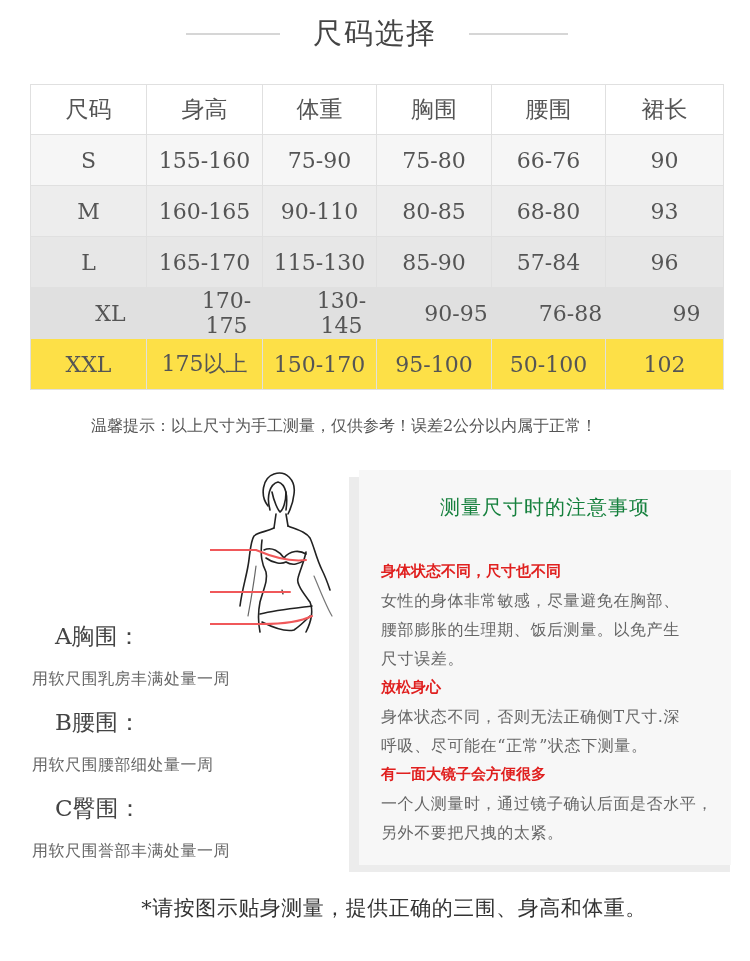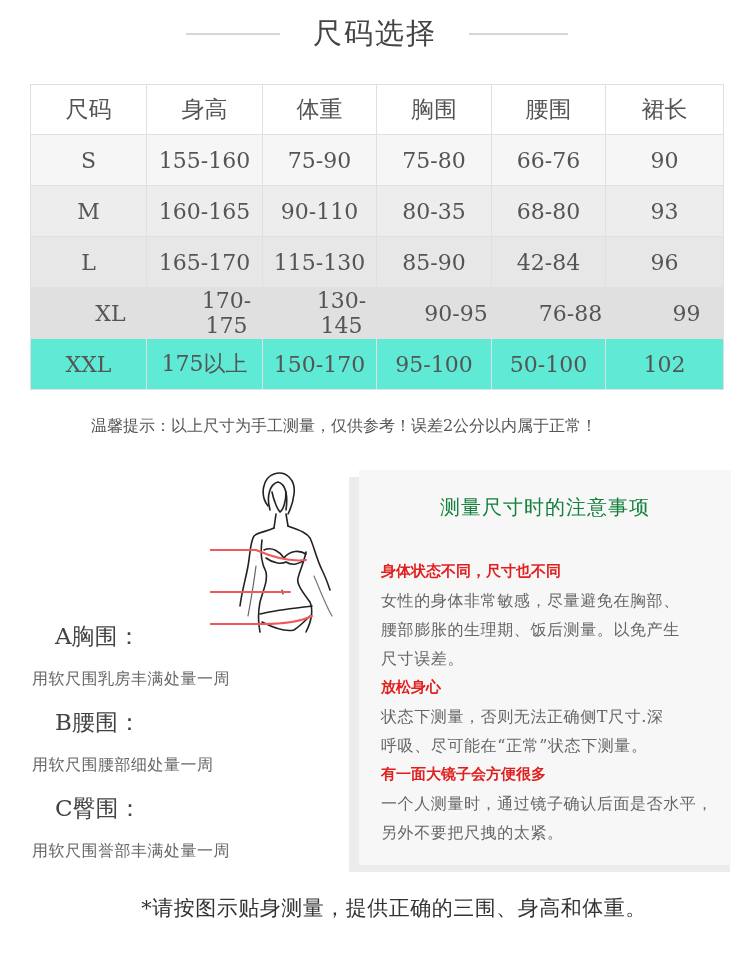--- a/index.html
+++ b/index.html
@@ -16,21 +16,21 @@
     .title-line.right { left: 469px; width: 99px; }
     .title-text { position: absolute; left: 300px; top: 0; width: 150px; text-align: center; font-size: 29px; color: #444; letter-spacing: 2px; font-weight: normal; }
 
     .size-table { position: absolute; left: 30px; top: 84px; width: 693px; border-collapse: collapse; table-layout: fixed; }
     .size-table th, .size-table td { border: 1px solid #e0e0e0; text-align: center; font-weight: normal; color: #555; font-size: 22px; height: 51px; padding: 0; }
     .size-table th { background: #ffffff; height: 50px; font-size: 23px; }
     .size-table tr.r0 td { background: #f6f6f6; }
     .size-table tr.r1 td { background: #ededed; }
     .size-table tr.r2 td { background: #e7e7e7; }
     .size-table tr.r3 td { background: #e0e0e0; padding-left: 44px; }
-    .size-table tr.r4 td { background: #5eead4; }
+    .size-table tr.r4 td { background: #fde047; }
 
     .tip { position: absolute; left: 0; width: 688px; top: 416px; text-align: center; font-size: 16px; color: #555; }
 
     .figure { position: absolute; left: 210px; top: 466px; width: 135px; height: 170px; }
 
     .measure-list { position: absolute; left: 32px; top: 616px; width: 290px; }
     .measure-label { font-size: 23px; color: #444; height: 40px; line-height: 40px; margin-left: 23px; }
     .measure-desc { font-size: 16px; color: #666; height: 46px; line-height: 46px; letter-spacing: 0.5px; }
 
     .notes-shadow { position: absolute; left: 349px; top: 477px; width: 381px; height: 395px; background: #ececec; }
@@ -76,30 +76,30 @@
       <td>155-160</td>
       <td>75-90</td>
       <td>75-80</td>
       <td>66-76</td>
       <td>90</td>
     </tr>
     <tr class="r1">
       <td>M</td>
       <td>160-165</td>
       <td>90-110</td>
-      <td>80-35</td>
+      <td>80-85</td>
       <td>68-80</td>
       <td>93</td>
     </tr>
     <tr class="r2">
       <td>L</td>
       <td>165-170</td>
       <td>115-130</td>
       <td>85-90</td>
-      <td>42-84</td>
+      <td>57-84</td>
       <td>96</td>
     </tr>
     <tr class="r3">
       <td>XL</td>
       <td>170-175</td>
       <td>130-145</td>
       <td>90-95</td>
       <td>76-88</td>
       <td>99</td>
     </tr>
@@ -160,21 +160,21 @@
 
 <div class="notes-shadow"></div>
 <div class="notes-card">
   <div class="notes-title">测量尺寸时的注意事项</div>
   <div class="notes-body">
     <div class="note-head">身体状态不同，尺寸也不同</div>
     <div class="note-line">女性的身体非常敏感，尽量避免在胸部、</div>
     <div class="note-line">腰部膨胀的生理期、饭后测量。以免产生</div>
     <div class="note-line">尺寸误差。</div>
     <div class="note-head">放松身心</div>
-    <div class="note-line">状态下测量，否则无法正确侧T尺寸.深</div>
+    <div class="note-line">身体状态不同，否则无法正确侧T尺寸.深</div>
     <div class="note-line">呼吸、尽可能在“正常”状态下测量。</div>
     <div class="note-head">有一面大镜子会方便很多</div>
     <div class="note-line">一个人测量时，通过镜子确认后面是否水平，</div>
     <div class="note-line">另外不要把尺拽的太紧。</div>
   </div>
 </div>
 
 <div class="footer">*请按图示贴身测量，提供正确的三围、身高和体重。</div>
 
 </body></html>

